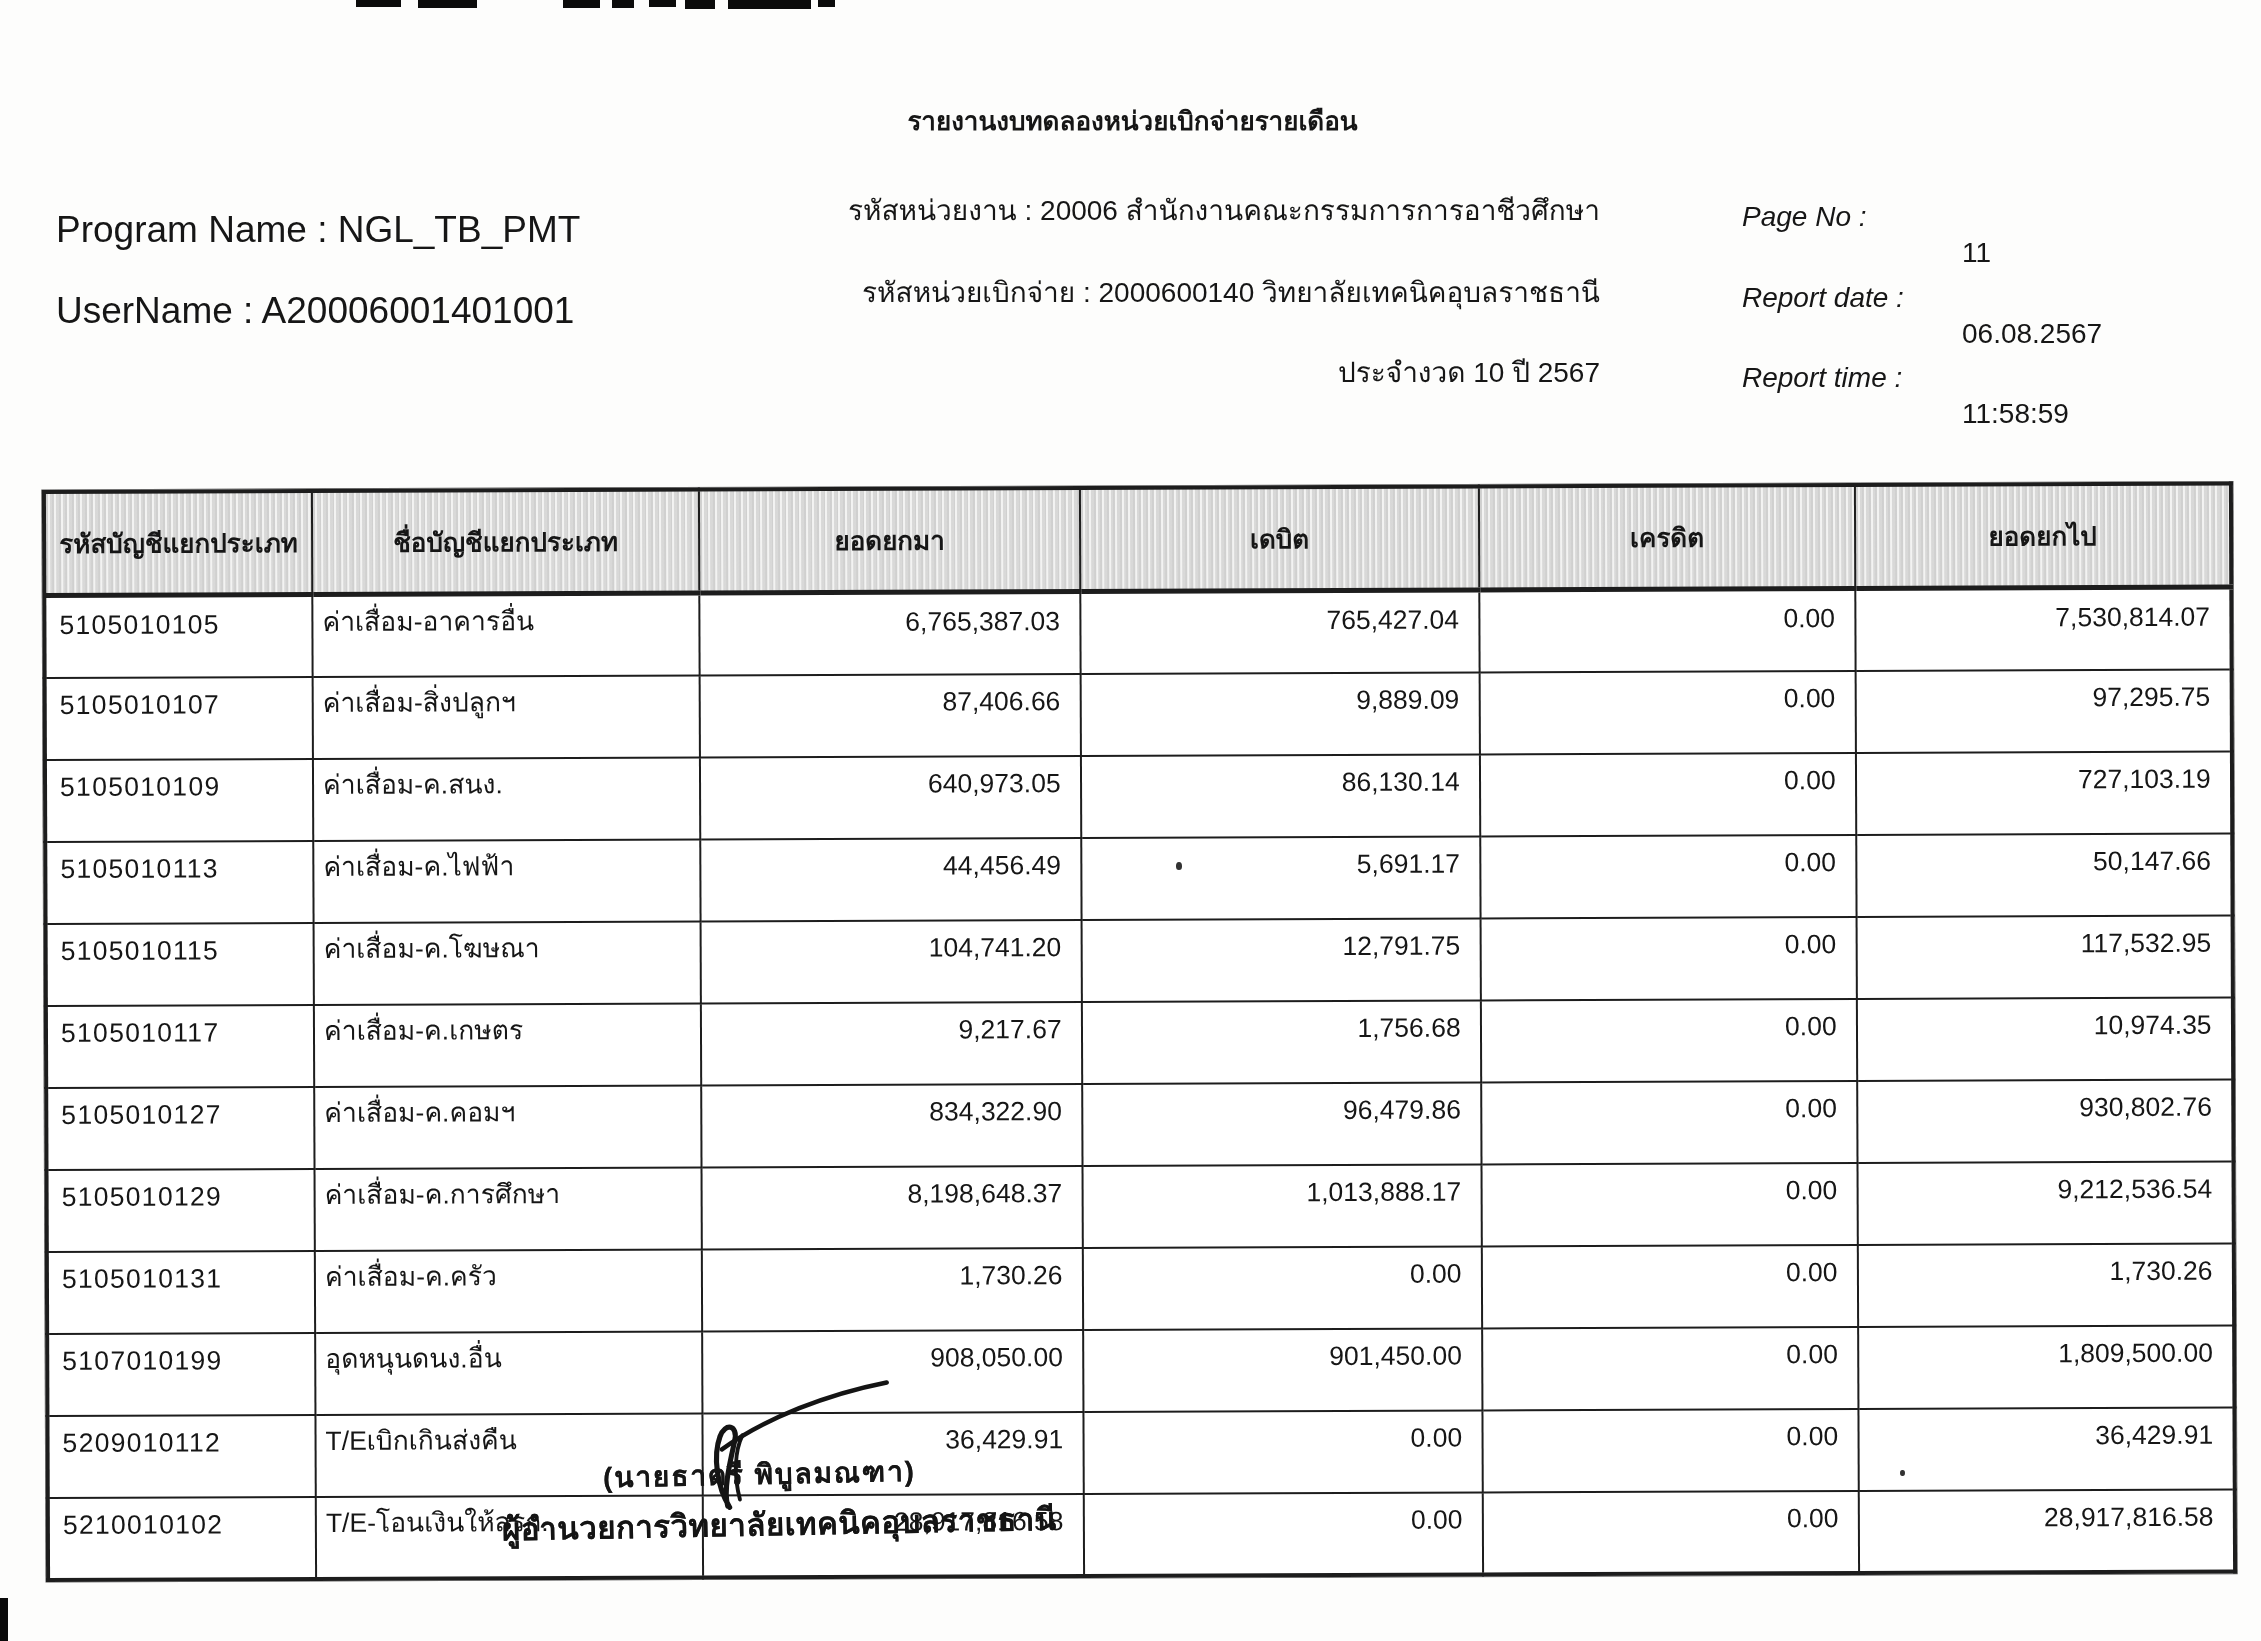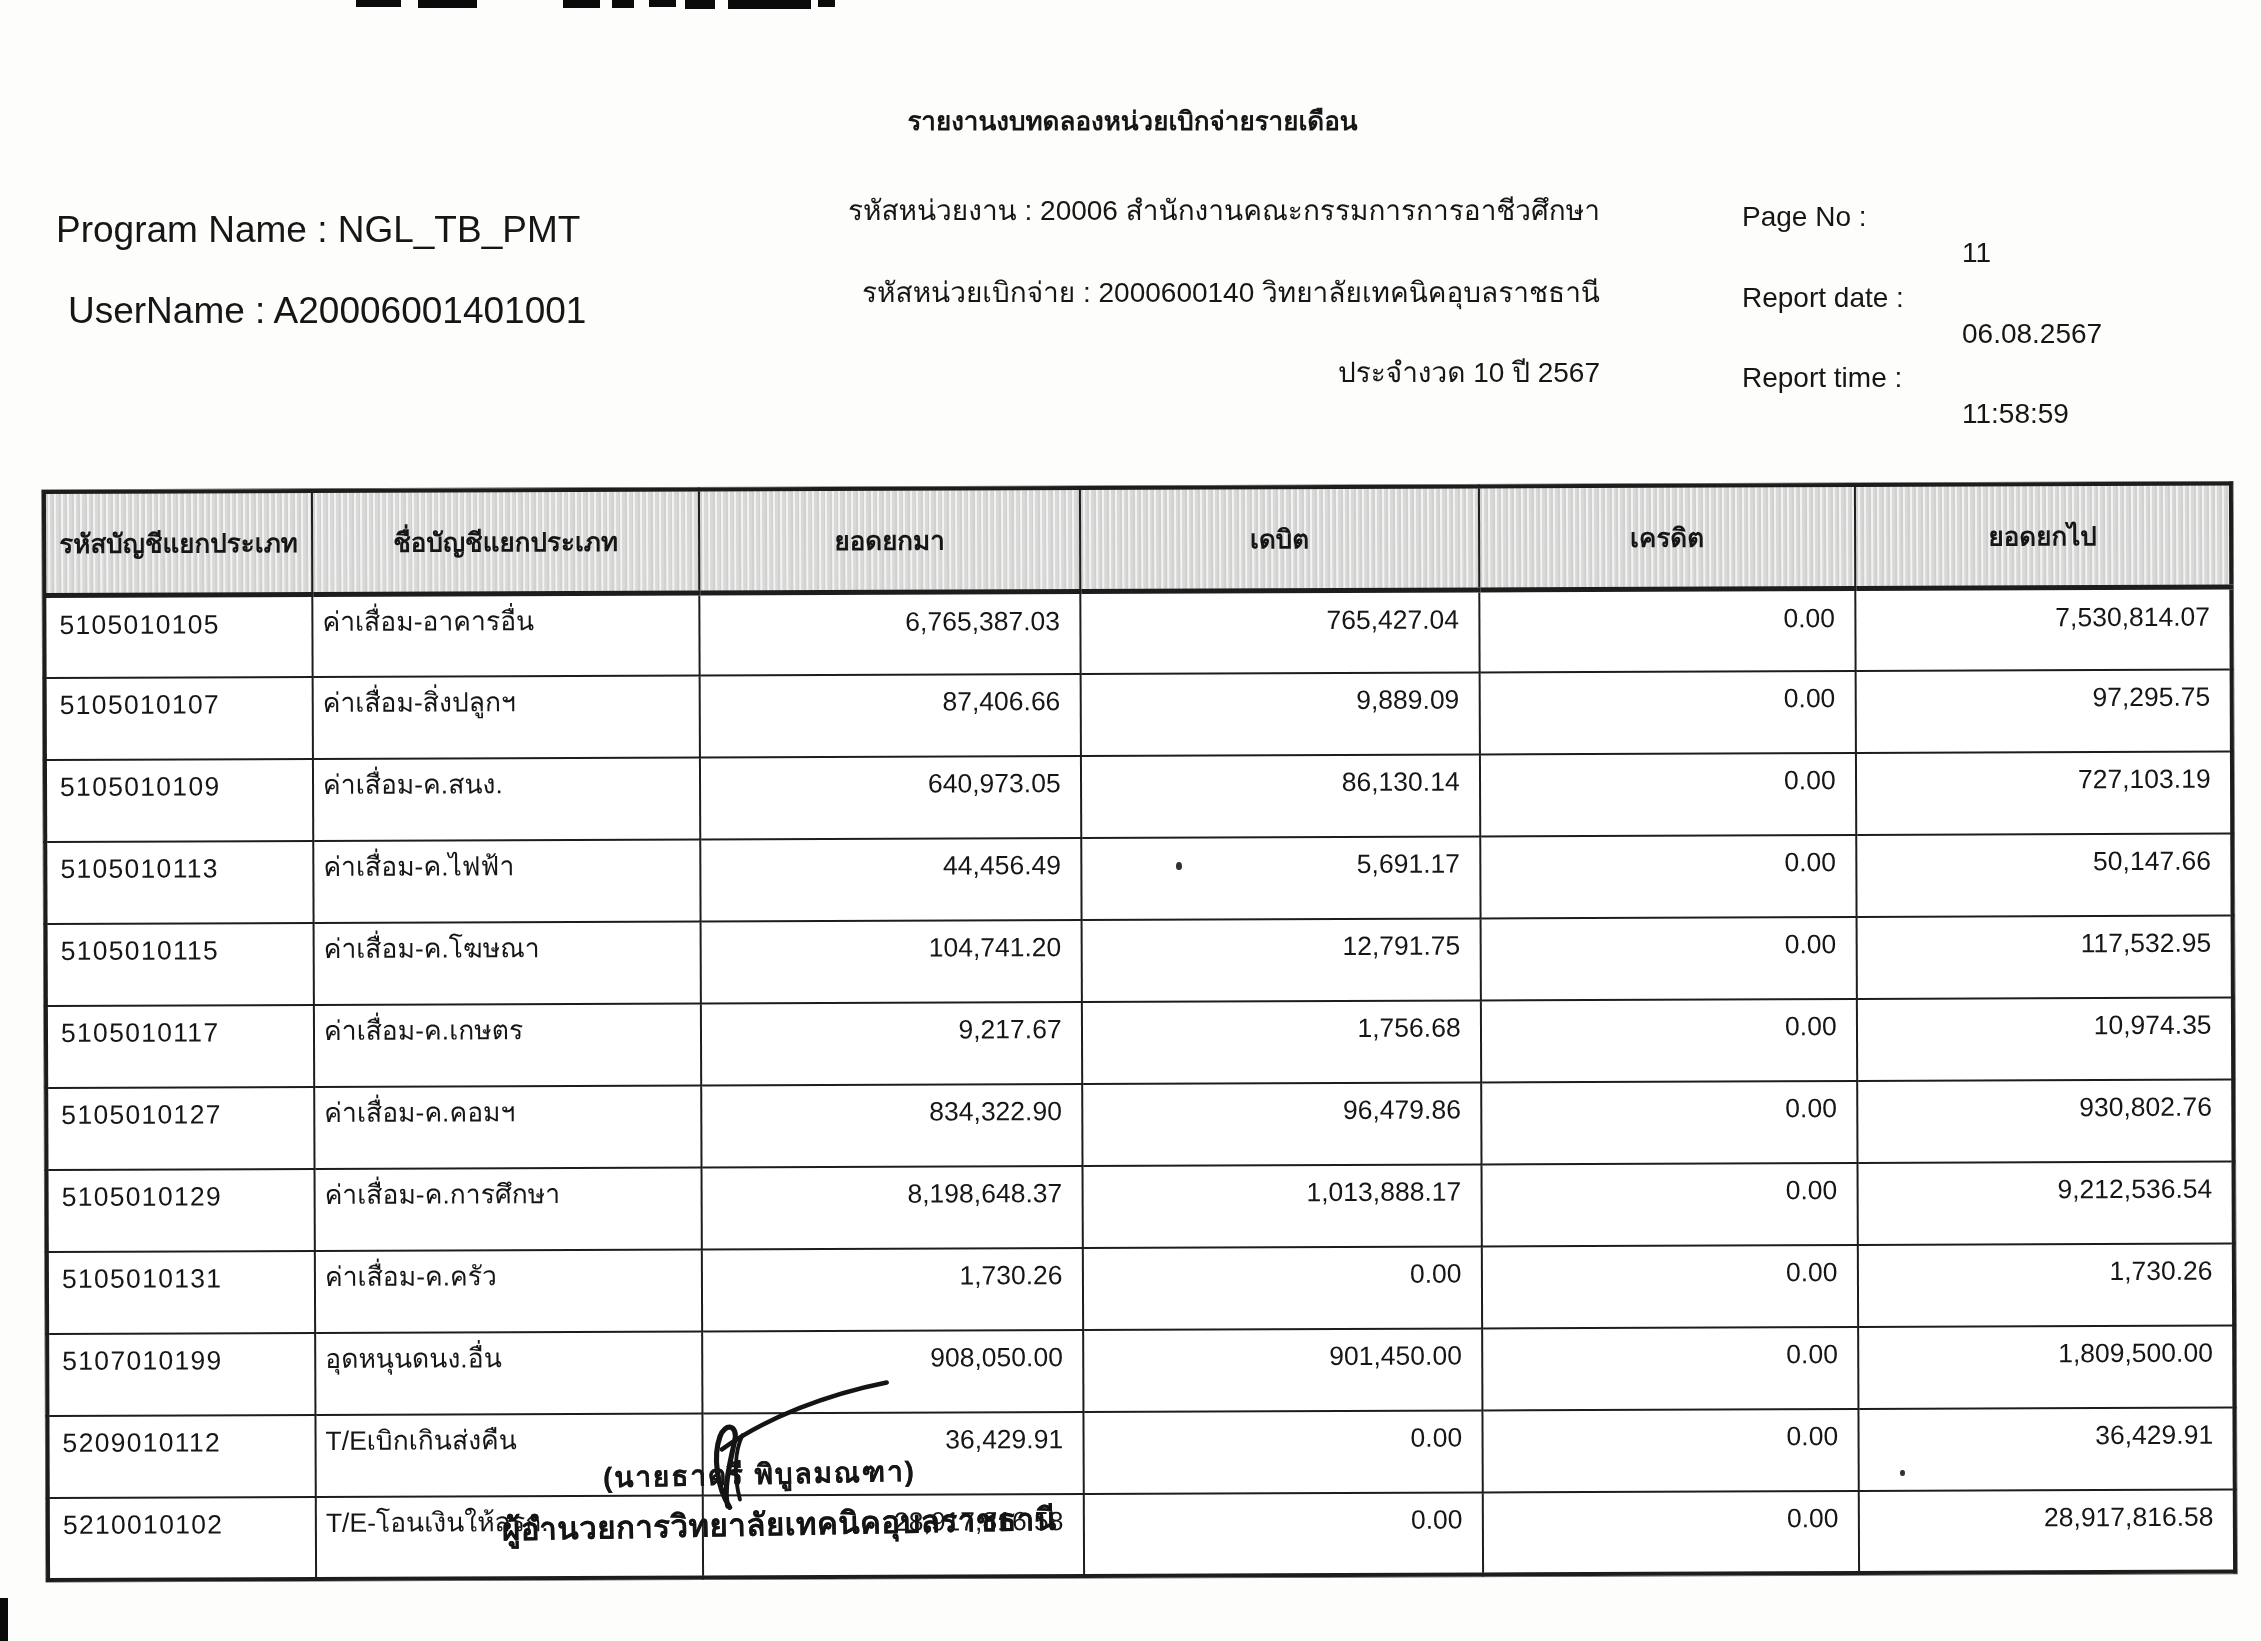--- a/index.html
+++ b/index.html
@@ -10,21 +10,21 @@
     -webkit-font-smoothing:antialiased;
   }
   .abs{position:absolute;}
   
   .doc-title{
     left:681px;top:103px;width:903px;text-align:center;
     font-size:26px;font-weight:600;line-height:1.4;
   }
   .meta-left-line{left:56px;font-size:37px;line-height:1.35;}
   .meta-center{left:697px;width:903px;text-align:right;font-size:28px;line-height:1.35;}
-  .meta-right-label{left:1742px;font-size:28px;line-height:1.35;}
+  .meta-right-label{left:1742px;font-size:28px;line-height:1.35;font-style:italic;}
   .meta-right-value{left:1962px;font-size:28px;line-height:1.35;margin-top:36px;}
   
   .frag{background:#0b0b0b;top:0;}
   
   .table-wrap{
     left:44px;top:490px;width:2189px;
     transform:rotate(-0.22deg);transform-origin:0 50%;
   }
   table.report{
     border-collapse:collapse;table-layout:fixed;width:2188px;
@@ -74,21 +74,21 @@
 <div class="abs frag" style="left:563px;width:37px;height:7.7px;"></div>
 <div class="abs frag" style="left:612px;width:22px;height:8.4px;"></div>
 <div class="abs frag" style="left:649px;width:27px;height:7px;"></div>
 <div class="abs frag" style="left:685px;width:30px;height:9px;"></div>
 <div class="abs frag" style="left:728px;width:83px;height:9px;"></div>
 <div class="abs frag" style="left:818px;width:17px;height:6.5px;"></div>
 
 <div class="abs doc-title">รายงานงบทดลองหน่วยเบิกจ่ายรายเดือน</div>
 
 <div class="abs meta-left-line" style="top:205px;">Program Name : NGL_TB_PMT</div>
-<div class="abs meta-left-line" style="top:286px;margin-left:12px;">UserName : A20006001401001</div>
+<div class="abs meta-left-line" style="top:286px;">UserName : A20006001401001</div>
 
 <div class="abs meta-center" style="top:192px;">รหัสหน่วยงาน : 20006 สำนักงานคณะกรรมการการอาชีวศึกษา</div>
 <div class="abs meta-center" style="top:274px;">รหัสหน่วยเบิกจ่าย : 2000600140 วิทยาลัยเทคนิคอุบลราชธานี</div>
 <div class="abs meta-center" style="top:354px;">ประจำงวด 10 ปี 2567</div>
 
 <div class="abs meta-right-label" style="top:198px;">Page No :</div>
 <div class="abs meta-right-value" style="top:198px;">11</div>
 <div class="abs meta-right-label" style="top:279px;">Report date :</div>
 <div class="abs meta-right-value" style="top:279px;">06.08.2567</div>
 <div class="abs meta-right-label" style="top:359px;text-align:center;">Report time :</div>

